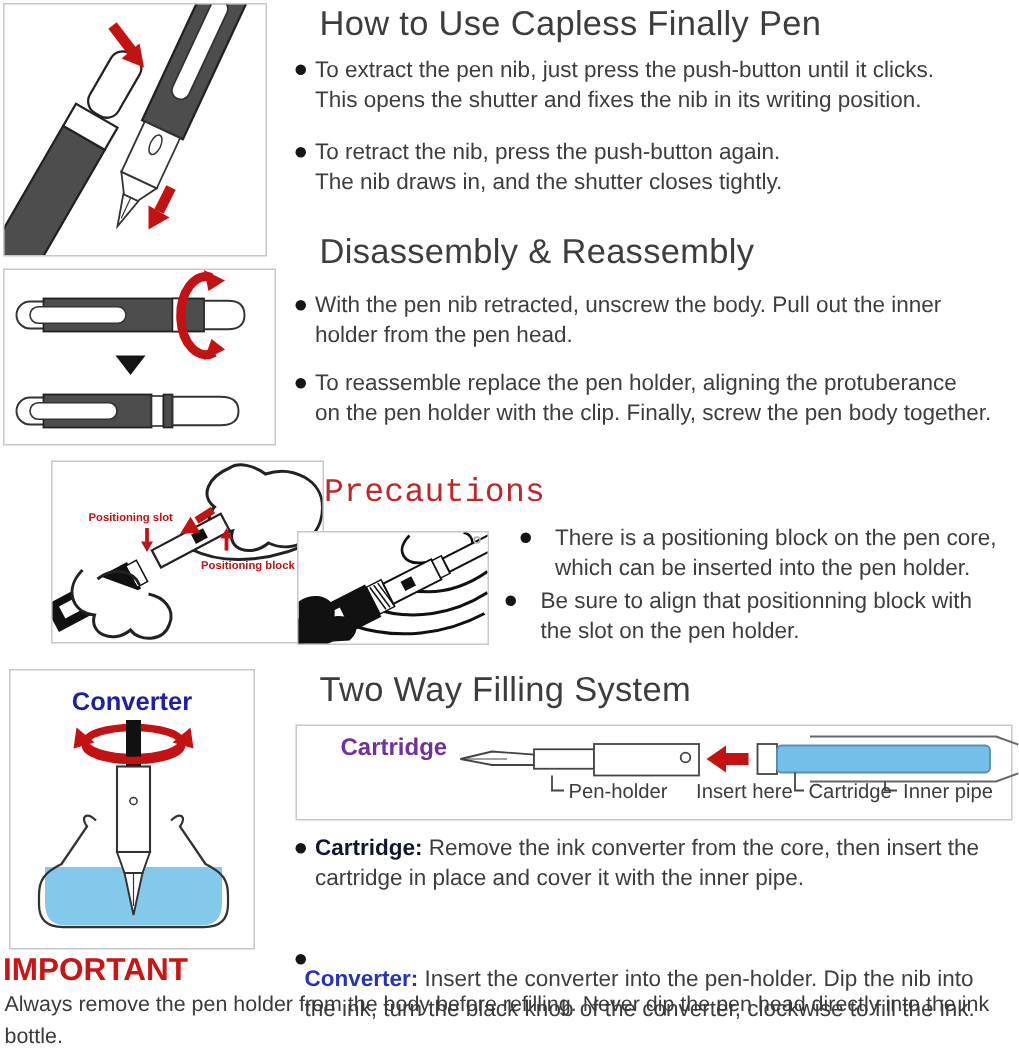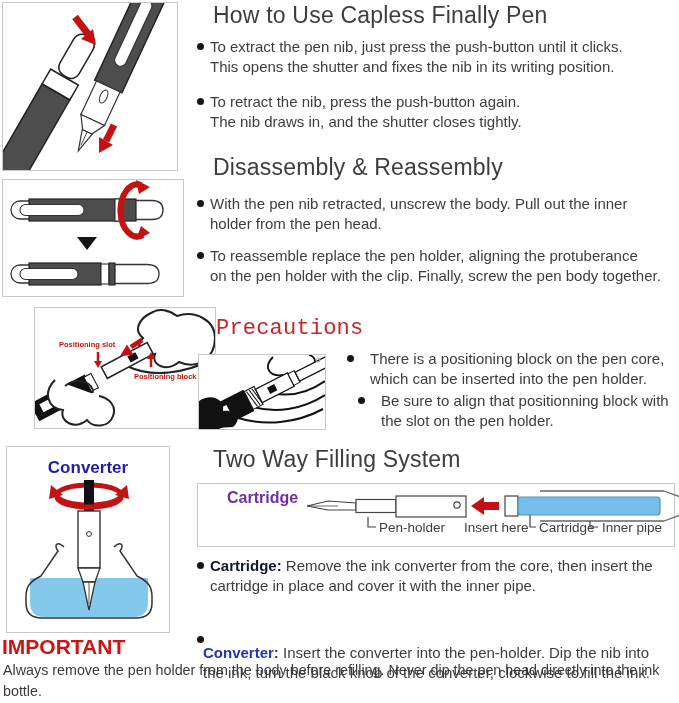--- a/index.html
+++ b/index.html
@@ -21,21 +21,21 @@
                   color:#3a3a3a;white-space:pre-line;}
   
   #h-use{left:213px;top:2px;}
   #b-use-1{left:197px;top:37px;width:472px;}
   #b-use-2{left:197px;top:92px;width:472px;}
   #h-dis{left:213px;top:154px;}
   #b-dis-1{left:197px;top:194px;width:478px;}
   #b-dis-2{left:197px;top:246px;width:480px;}
   #h-prec{left:216px;top:316px;font-family:Liberation Mono, monospace;}
   #b-prec-1{left:347px;top:349px;width:322px;}
-  #b-prec-2{left:358px;top:391px;width:322px;}
+  #b-prec-2{left:326px;top:391px;width:322px;justify-content:flex-end;}
   #h-two{left:213px;top:446px;}
   #b-cart{left:197px;top:556px;width:480px;}
   #b-conv{left:197px;top:630px;width:480px;flex-direction:column;}
   #box1{left:2px;top:2px;width:176px;height:169px;}
   #box2{left:2px;top:179px;width:182px;height:118px;}
   #box3{left:2px;top:307px;width:182px;height:122px;margin-left:32px;}
   #box4{left:6px;top:446px;width:164px;height:187px;}
   #prec-img{left:198px;top:354px;width:128px;height:76px;}
   #diagram{left:197px;top:483px;width:478px;height:64px;padding-left:20px;}
 </style>

